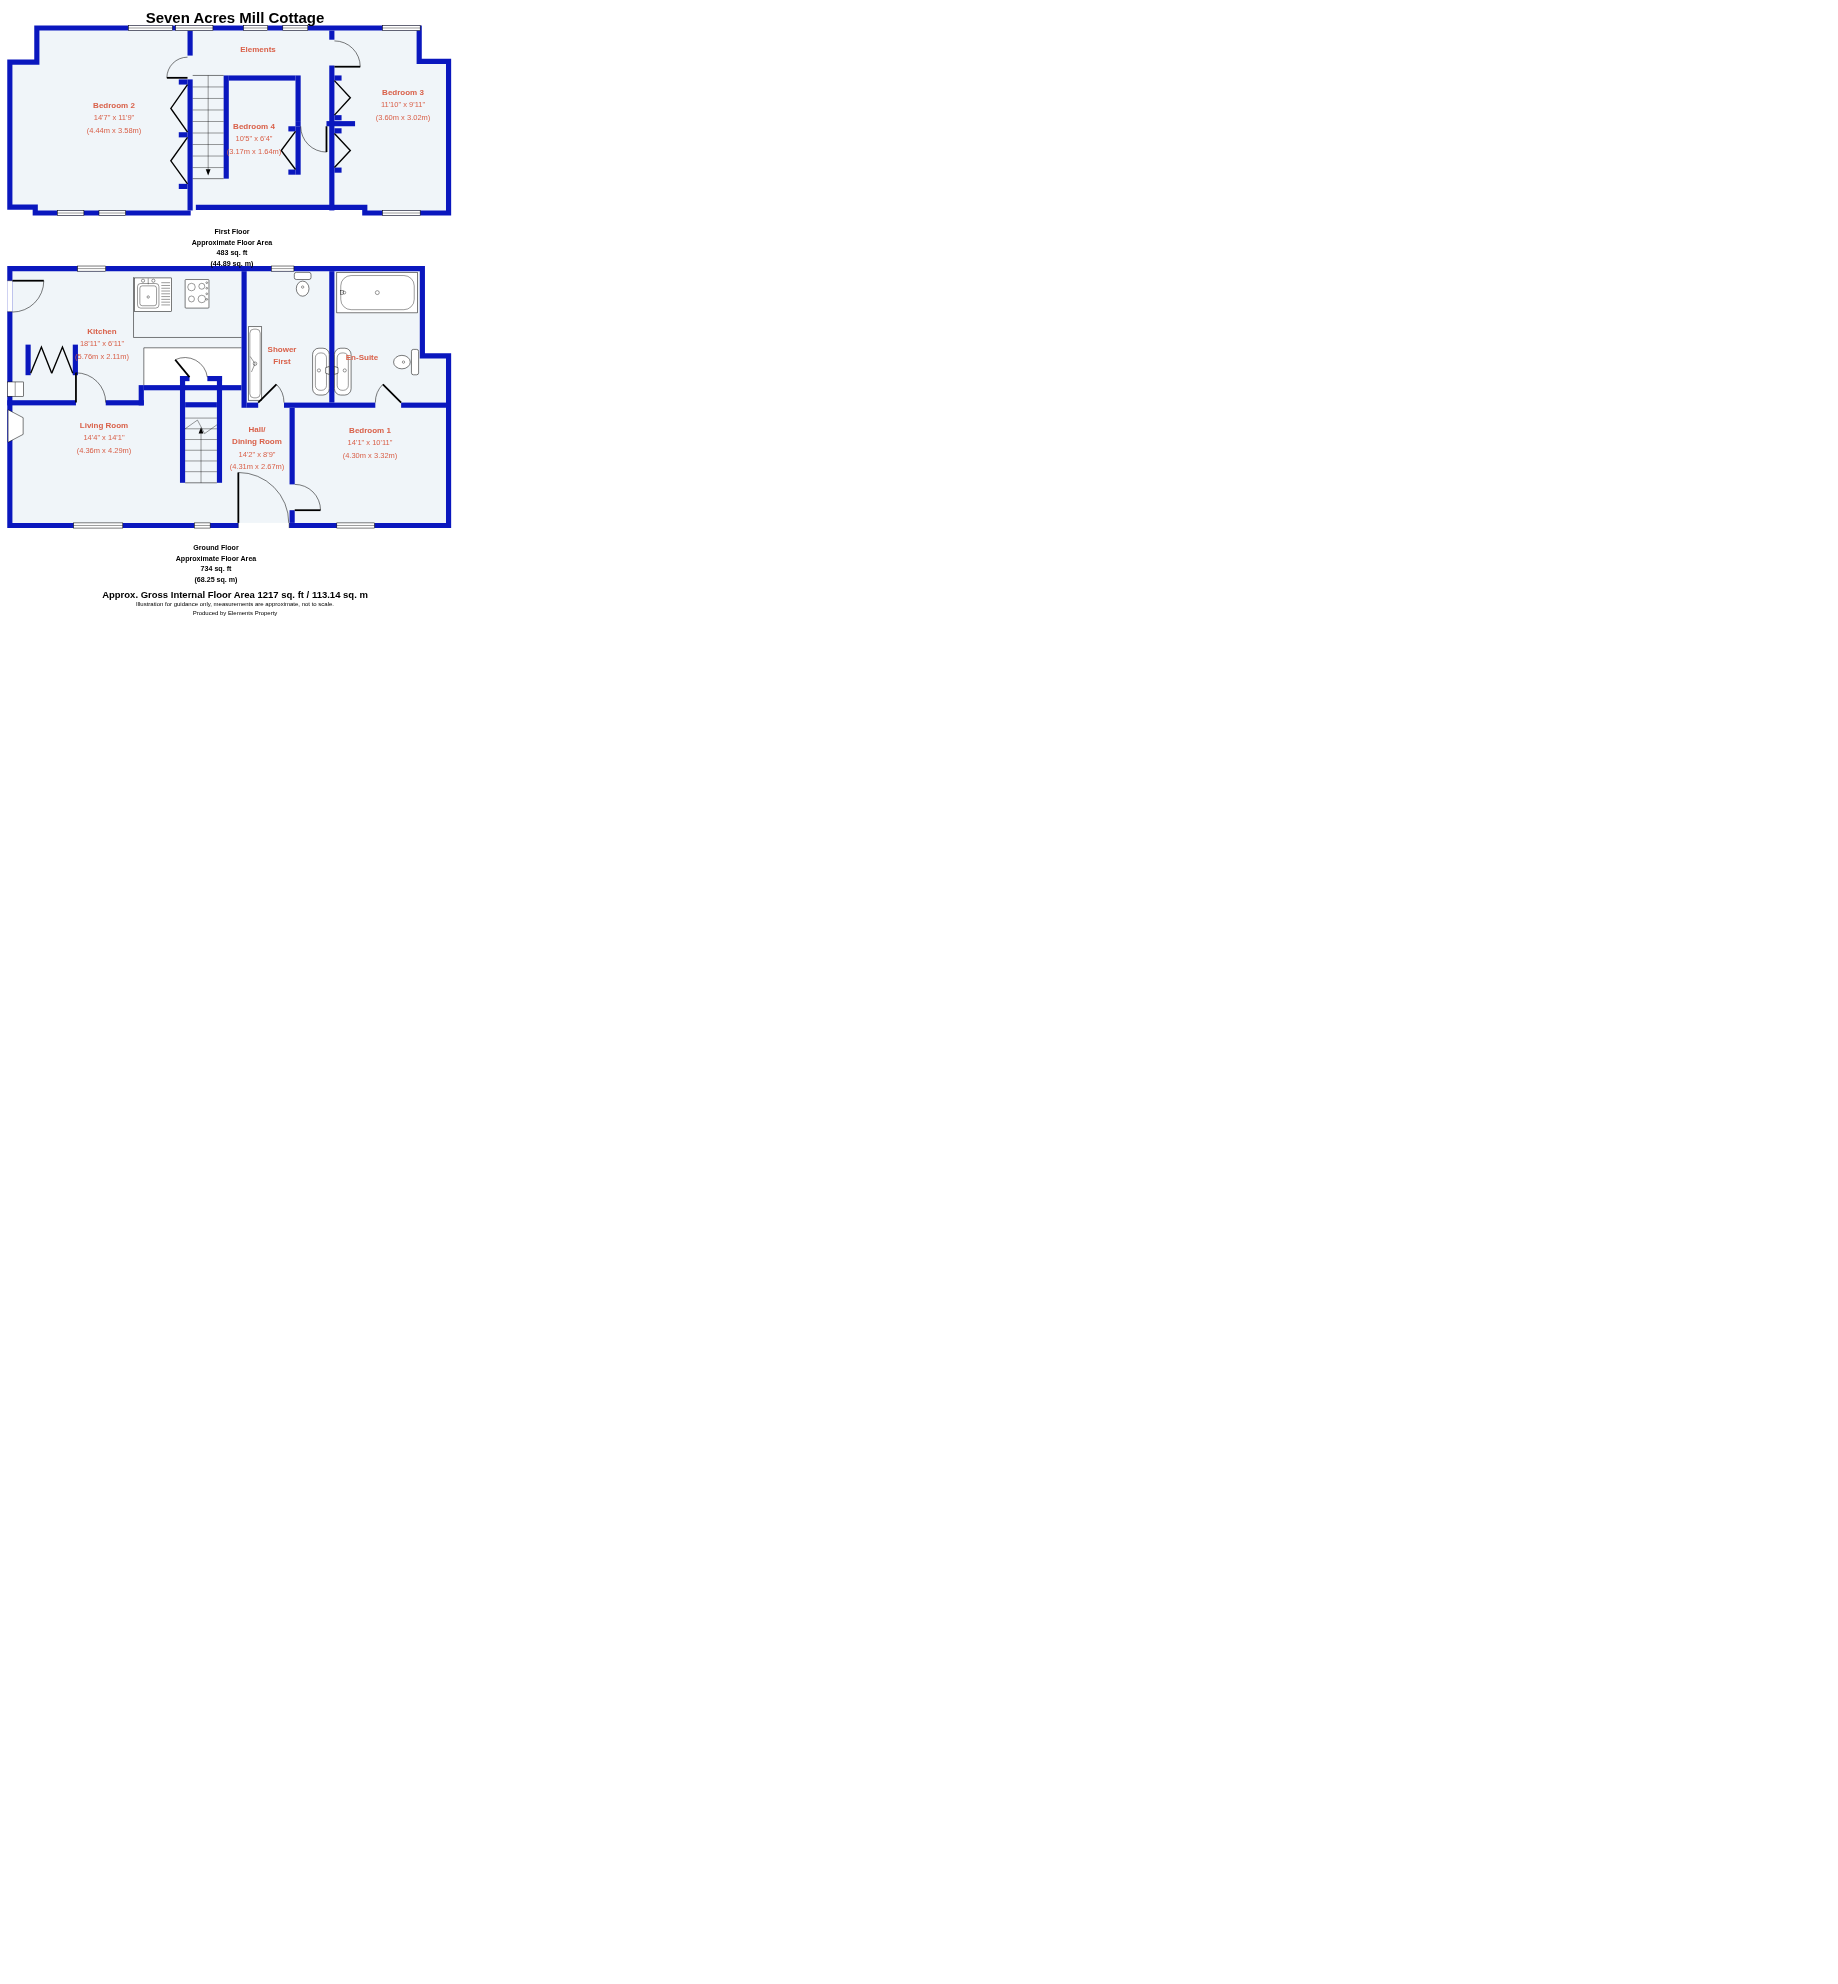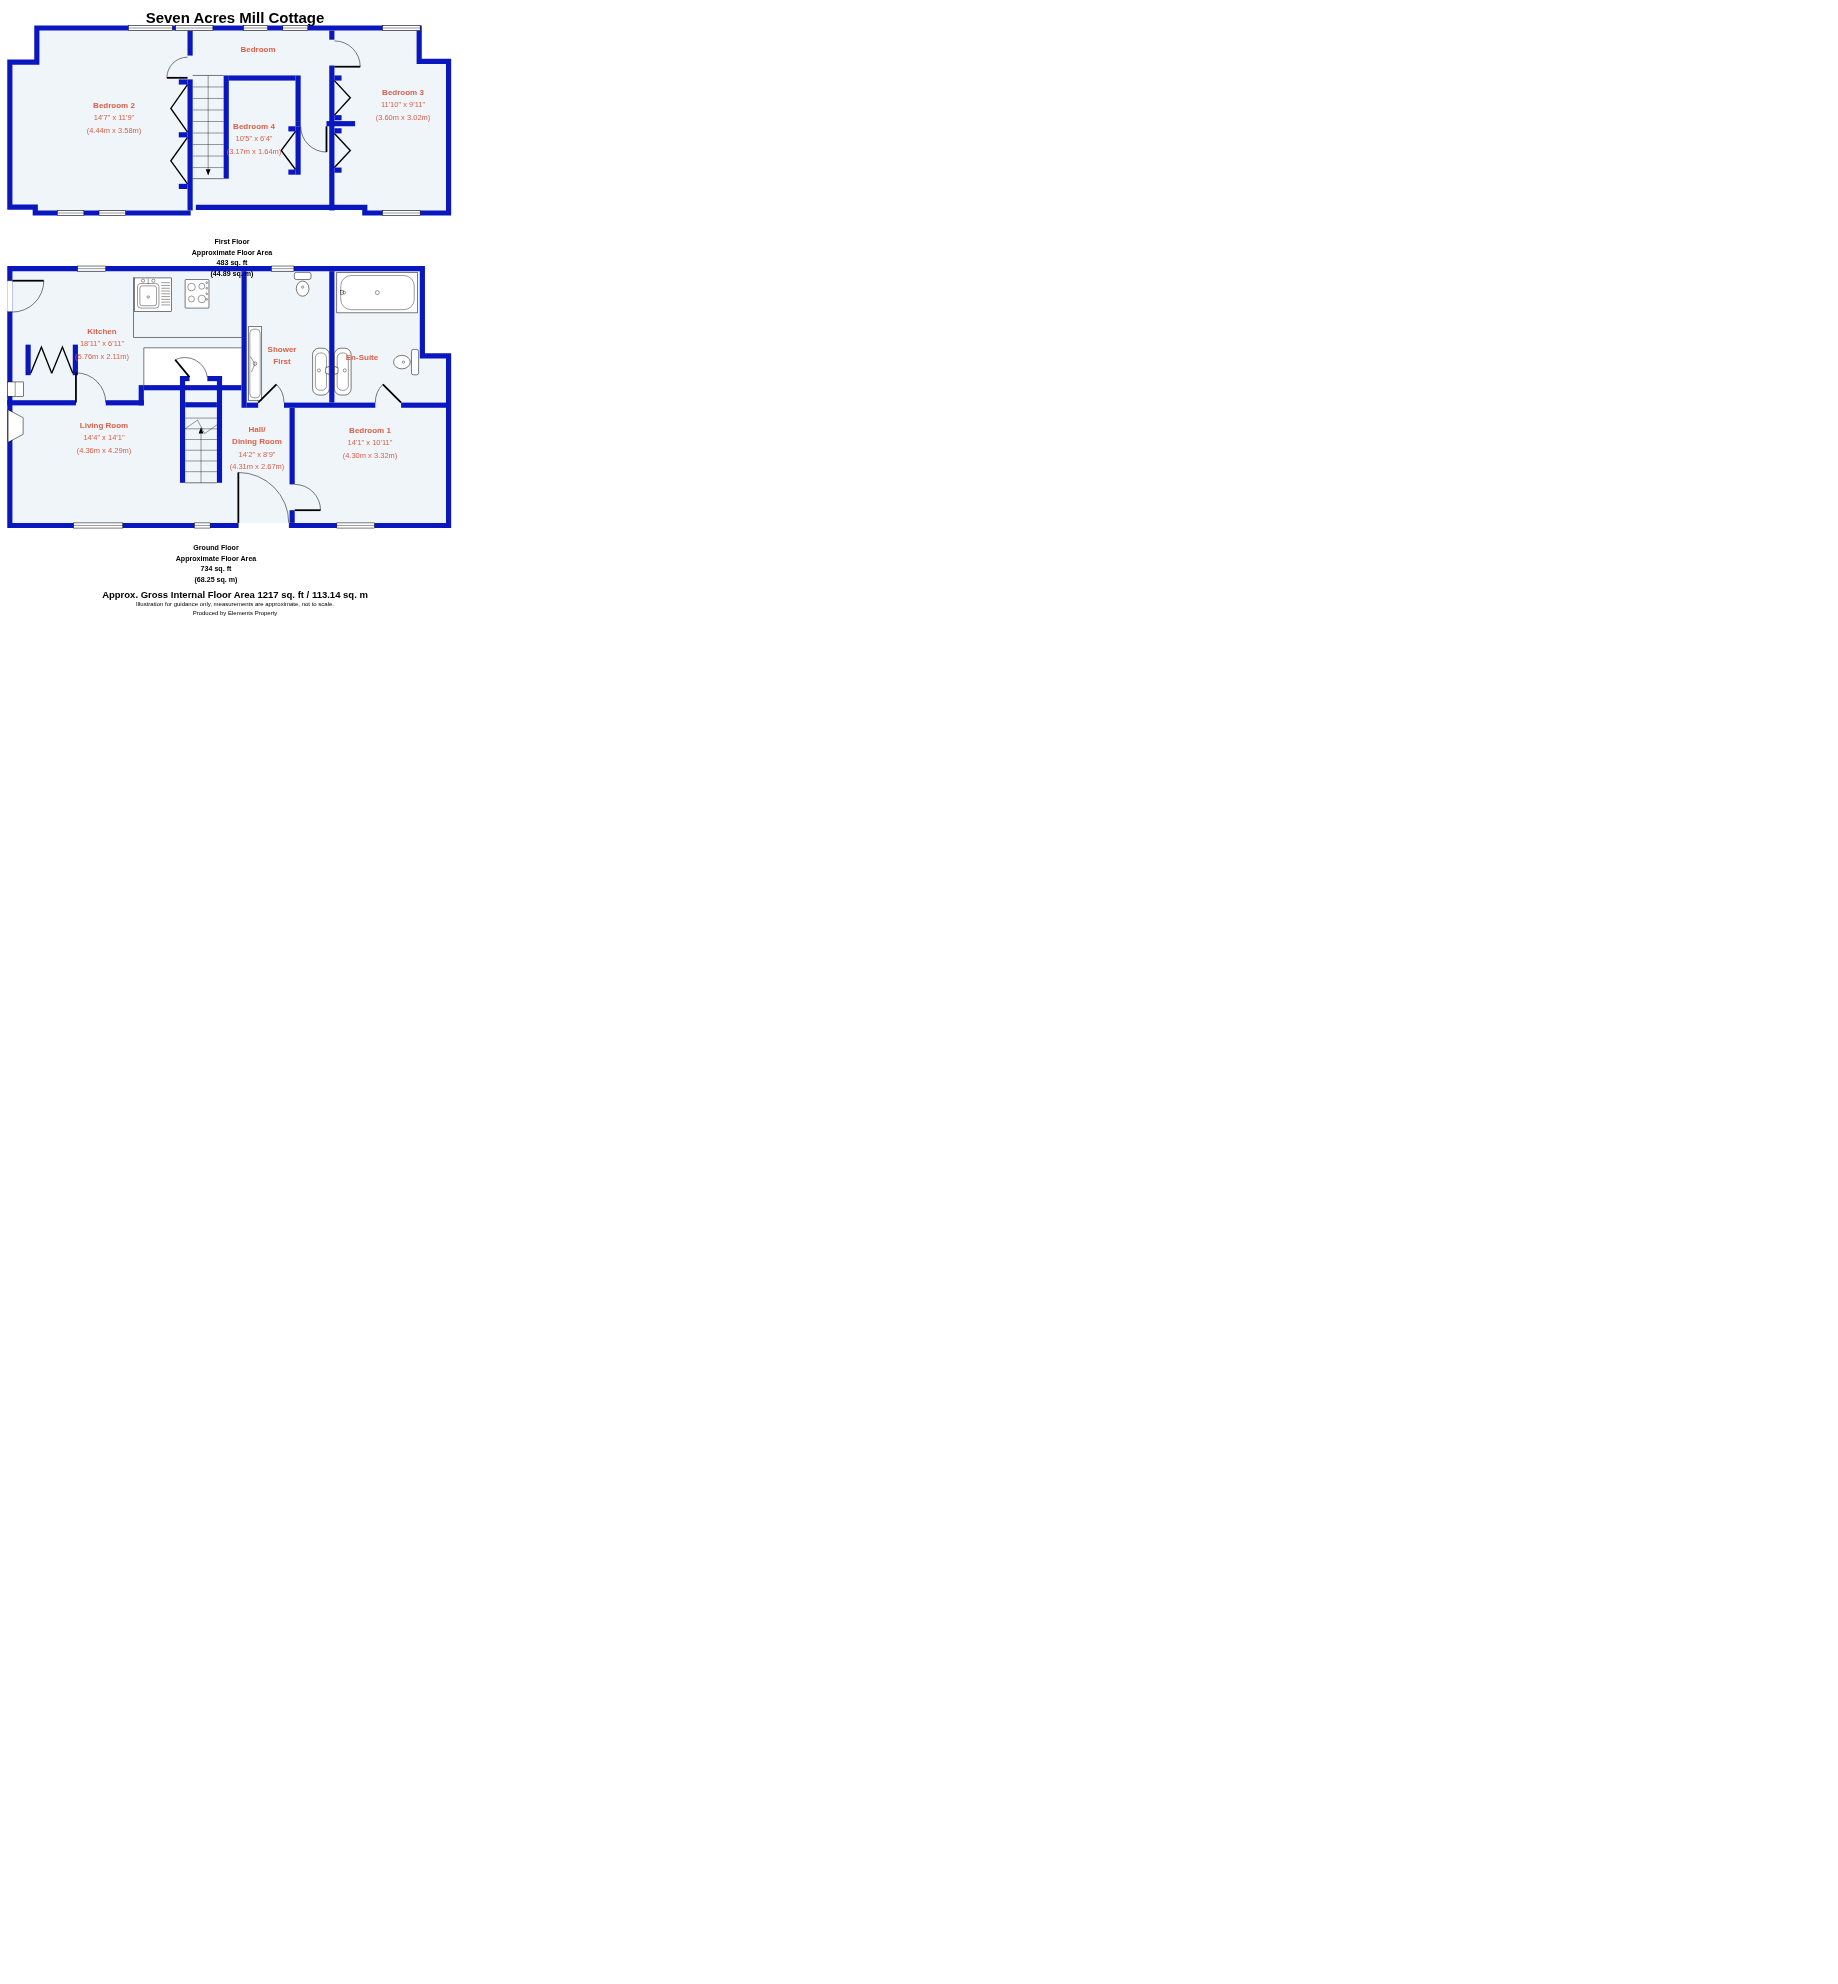--- a/index.html
+++ b/index.html
@@ -20,21 +20,21 @@
   .leaf{stroke:#000;stroke-width:4.5;fill:none;}
   .bifold{stroke:#000;stroke-width:3.5;fill:none;}
   .winrect{fill:#fff;stroke:#000;stroke-width:1.3;}
   .fixw{fill:#fff;stroke:#000;stroke-width:1.3;}
   .fix{fill:none;stroke:#000;stroke-width:1;}
   .blk{fill:#000;stroke:none;}
   .title{position:absolute;top:8.7px;left:235px;transform:translateX(-50%);
          font-size:15px;font-weight:bold;color:var(--color-text);white-space:nowrap;}
   .caption{position:absolute;transform:translateX(-50%);text-align:center;font-weight:bold;
            font-size:7.1px;line-height:10.7px;color:var(--color-text);white-space:nowrap;}
-  #ff-caption{left:232px;top:237px;}
+  #ff-caption{left:232px;top:227px;}
   #gf-caption{left:216px;top:543px;}
   .room-label{position:absolute;transform:translate(-50%,-50%);text-align:center;
               color:var(--color-label);white-space:nowrap;line-height:12.3px;}
   .nm{font-weight:bold;font-size:8px;}
   .dim{font-size:7.5px;}
   .footer-line{position:absolute;left:235px;transform:translateX(-50%);
                color:var(--color-text);white-space:nowrap;}
   #footer-gross{top:589px;font-size:9.5px;font-weight:bold;}
   #footer-disclaimer{top:601px;font-size:6px;}
   #footer-producer{top:610px;font-size:6px;}
@@ -332,21 +332,21 @@
           <line class="leaf" x1="600" y1="1317" x2="600" y2="1190"></line>
           <path class="thin" d="M600,1190 A127,127 0 0 1 727,1317"></path>
         </g>
       </g>
     </g>
   </svg>
 
   <div class="title">Seven Acres Mill Cottage</div>
 
   <div class="room-label" style="left:258px;top:50px;">
-    <div class="nm">Bedroom</div>
+    <div class="nm">Elements</div>
   </div>
   <div class="room-label" style="left:114px;top:118px;">
     <div class="nm">Bedroom 2</div>
     <div class="dim">14'7" x 11'9"</div>
     <div class="dim">(4.44m x 3.58m)</div>
   </div>
   <div class="room-label" style="left:254px;top:139px;">
     <div class="nm">Bedroom 4</div>
     <div class="dim">10'5" x 6'4"</div>
     <div class="dim">(3.17m x 1.64m)</div>

